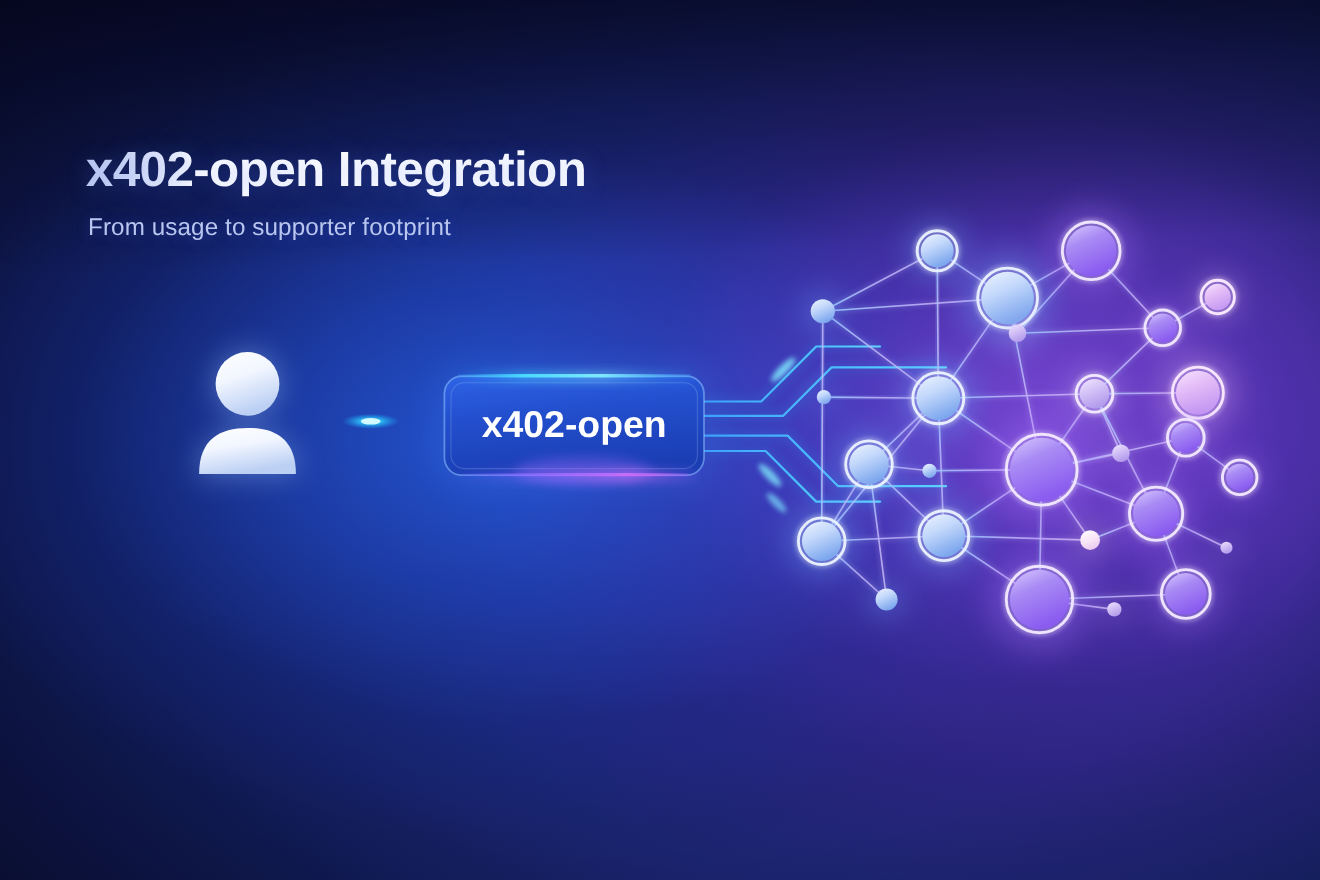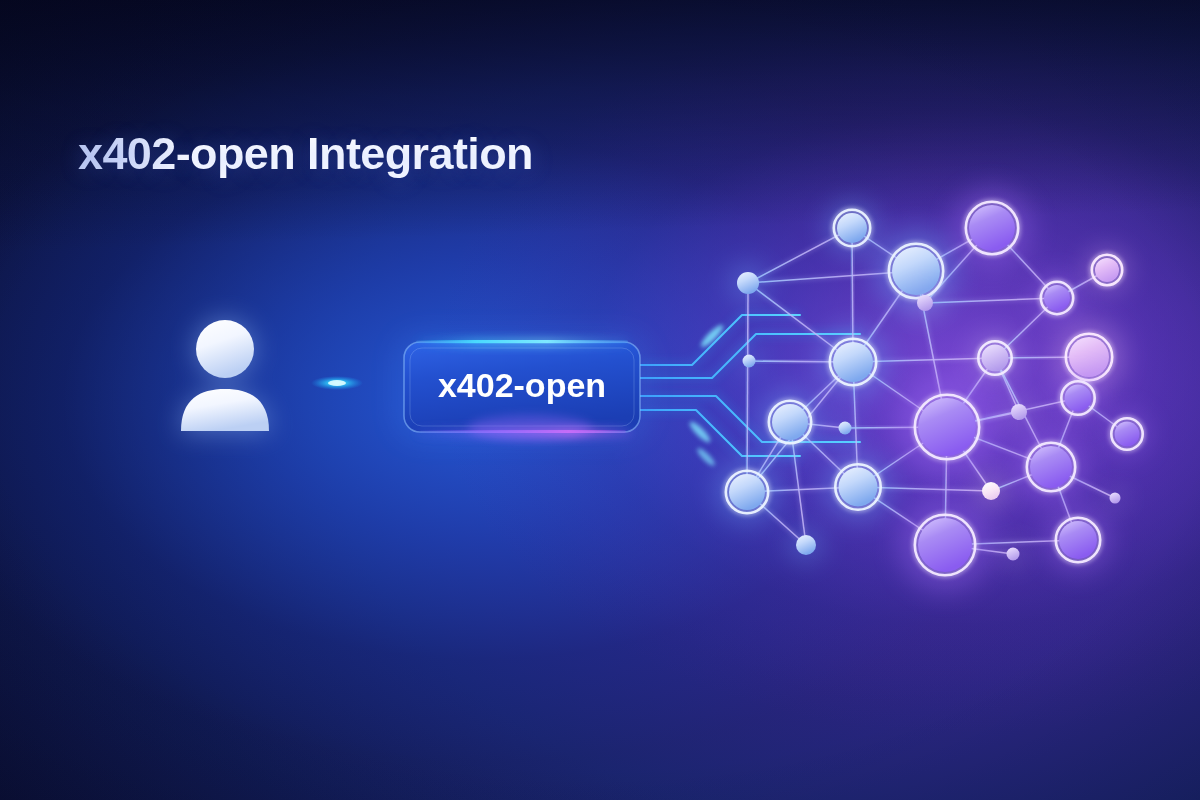--- a/index.html
+++ b/index.html
@@ -89,20 +89,21 @@
 
 <div id="stage">
 
   <div class="bg-base"></div>
   <div class="bg-blue-glow"></div>
   <div class="bg-purple-glow"></div>
   <div class="bg-topdark"></div>
 
   <div class="header">
     <h1 class="title">x402-open Integration</h1>
+    <p class="subtitle">From usage to supporter footprint</p>
   </div>
 
   <svg id="scene" viewBox="0 0 1200 800">
     <defs>
 
       <linearGradient id="gUser" x1="0" y1="0" x2="0.35" y2="1">
         <stop offset="0%" stop-color="#ffffff"></stop>
         <stop offset="45%" stop-color="#f2f6ff"></stop>
         <stop offset="100%" stop-color="#bcd0f4"></stop>
       </linearGradient>

